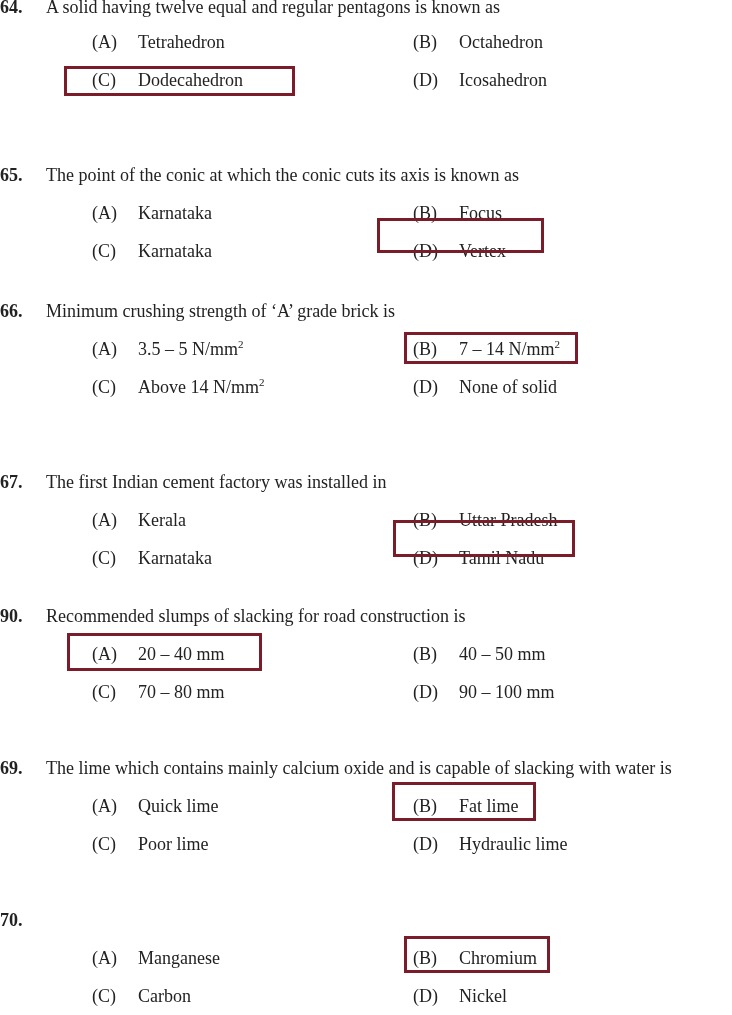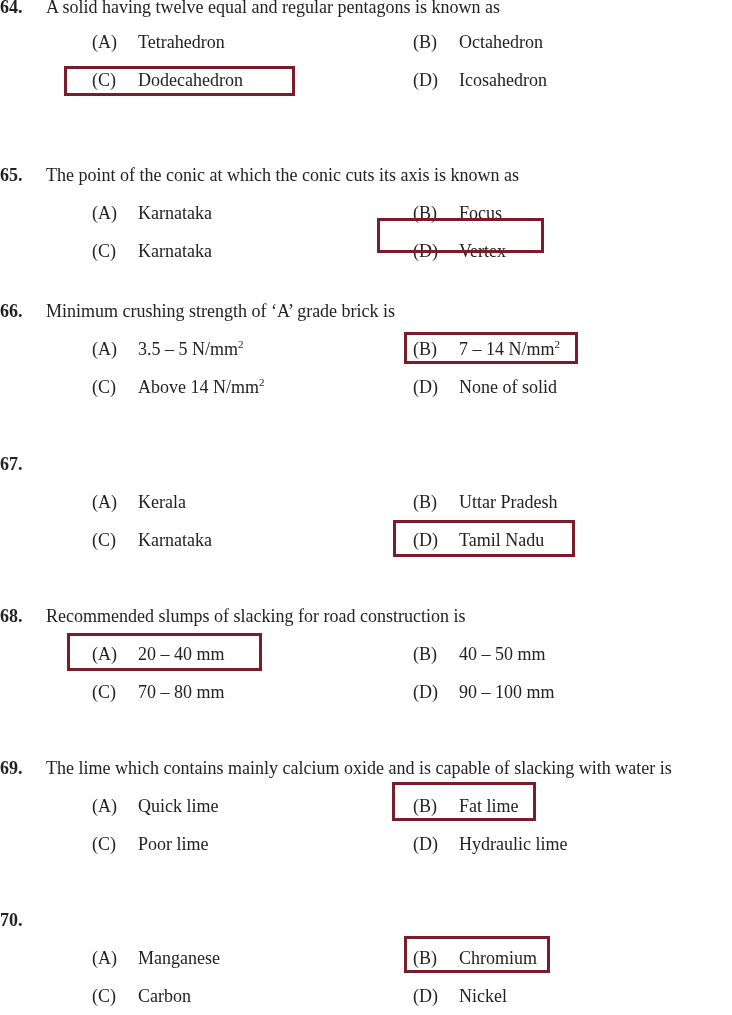--- a/index.html
+++ b/index.html
@@ -81,43 +81,44 @@
       <span class="lbl">(C)</span>
       <span class="txt"><span>Above 14 N/mm</span><sup>2</sup></span>
     </div>
   <div class="opt" style="left:413px;top:76px;">
       <span class="lbl">(D)</span>
       <span class="txt">None of solid</span>
     </div>
 </div>
 <div class="box" style="left:404px;top:332px;width:174px;height:32px;"></div>
 
-<div class="q" style="top:454px;height:100px;">
+<div class="q" style="top:472px;height:100px;">
   <span class="qnum">67.</span>
+  <span class="qtext">The first Indian cement factory was installed in</span>
   <div class="opt" style="left:92px;top:38px;">
       <span class="lbl">(A)</span>
       <span class="txt">Kerala</span>
     </div>
   <div class="opt" style="left:413px;top:38px;">
       <span class="lbl">(B)</span>
       <span class="txt">Uttar Pradesh</span>
     </div>
   <div class="opt" style="left:92px;top:76px;">
       <span class="lbl">(C)</span>
       <span class="txt">Karnataka</span>
     </div>
   <div class="opt" style="left:413px;top:76px;">
       <span class="lbl">(D)</span>
       <span class="txt">Tamil Nadu</span>
     </div>
 </div>
 <div class="box" style="left:393px;top:520px;width:182px;height:37px;"></div>
 
 <div class="q" style="top:606px;height:100px;">
-  <span class="qnum">68.</span>
+  <span class="qnum">90.</span>
   <span class="qtext">Recommended slumps of slacking for road construction is</span>
   <div class="opt" style="left:92px;top:38px;">
       <span class="lbl">(A)</span>
       <span class="txt">20 – 40 mm</span>
     </div>
   <div class="opt" style="left:413px;top:38px;">
       <span class="lbl">(B)</span>
       <span class="txt">40 – 50 mm</span>
     </div>
   <div class="opt" style="left:92px;top:76px;">

